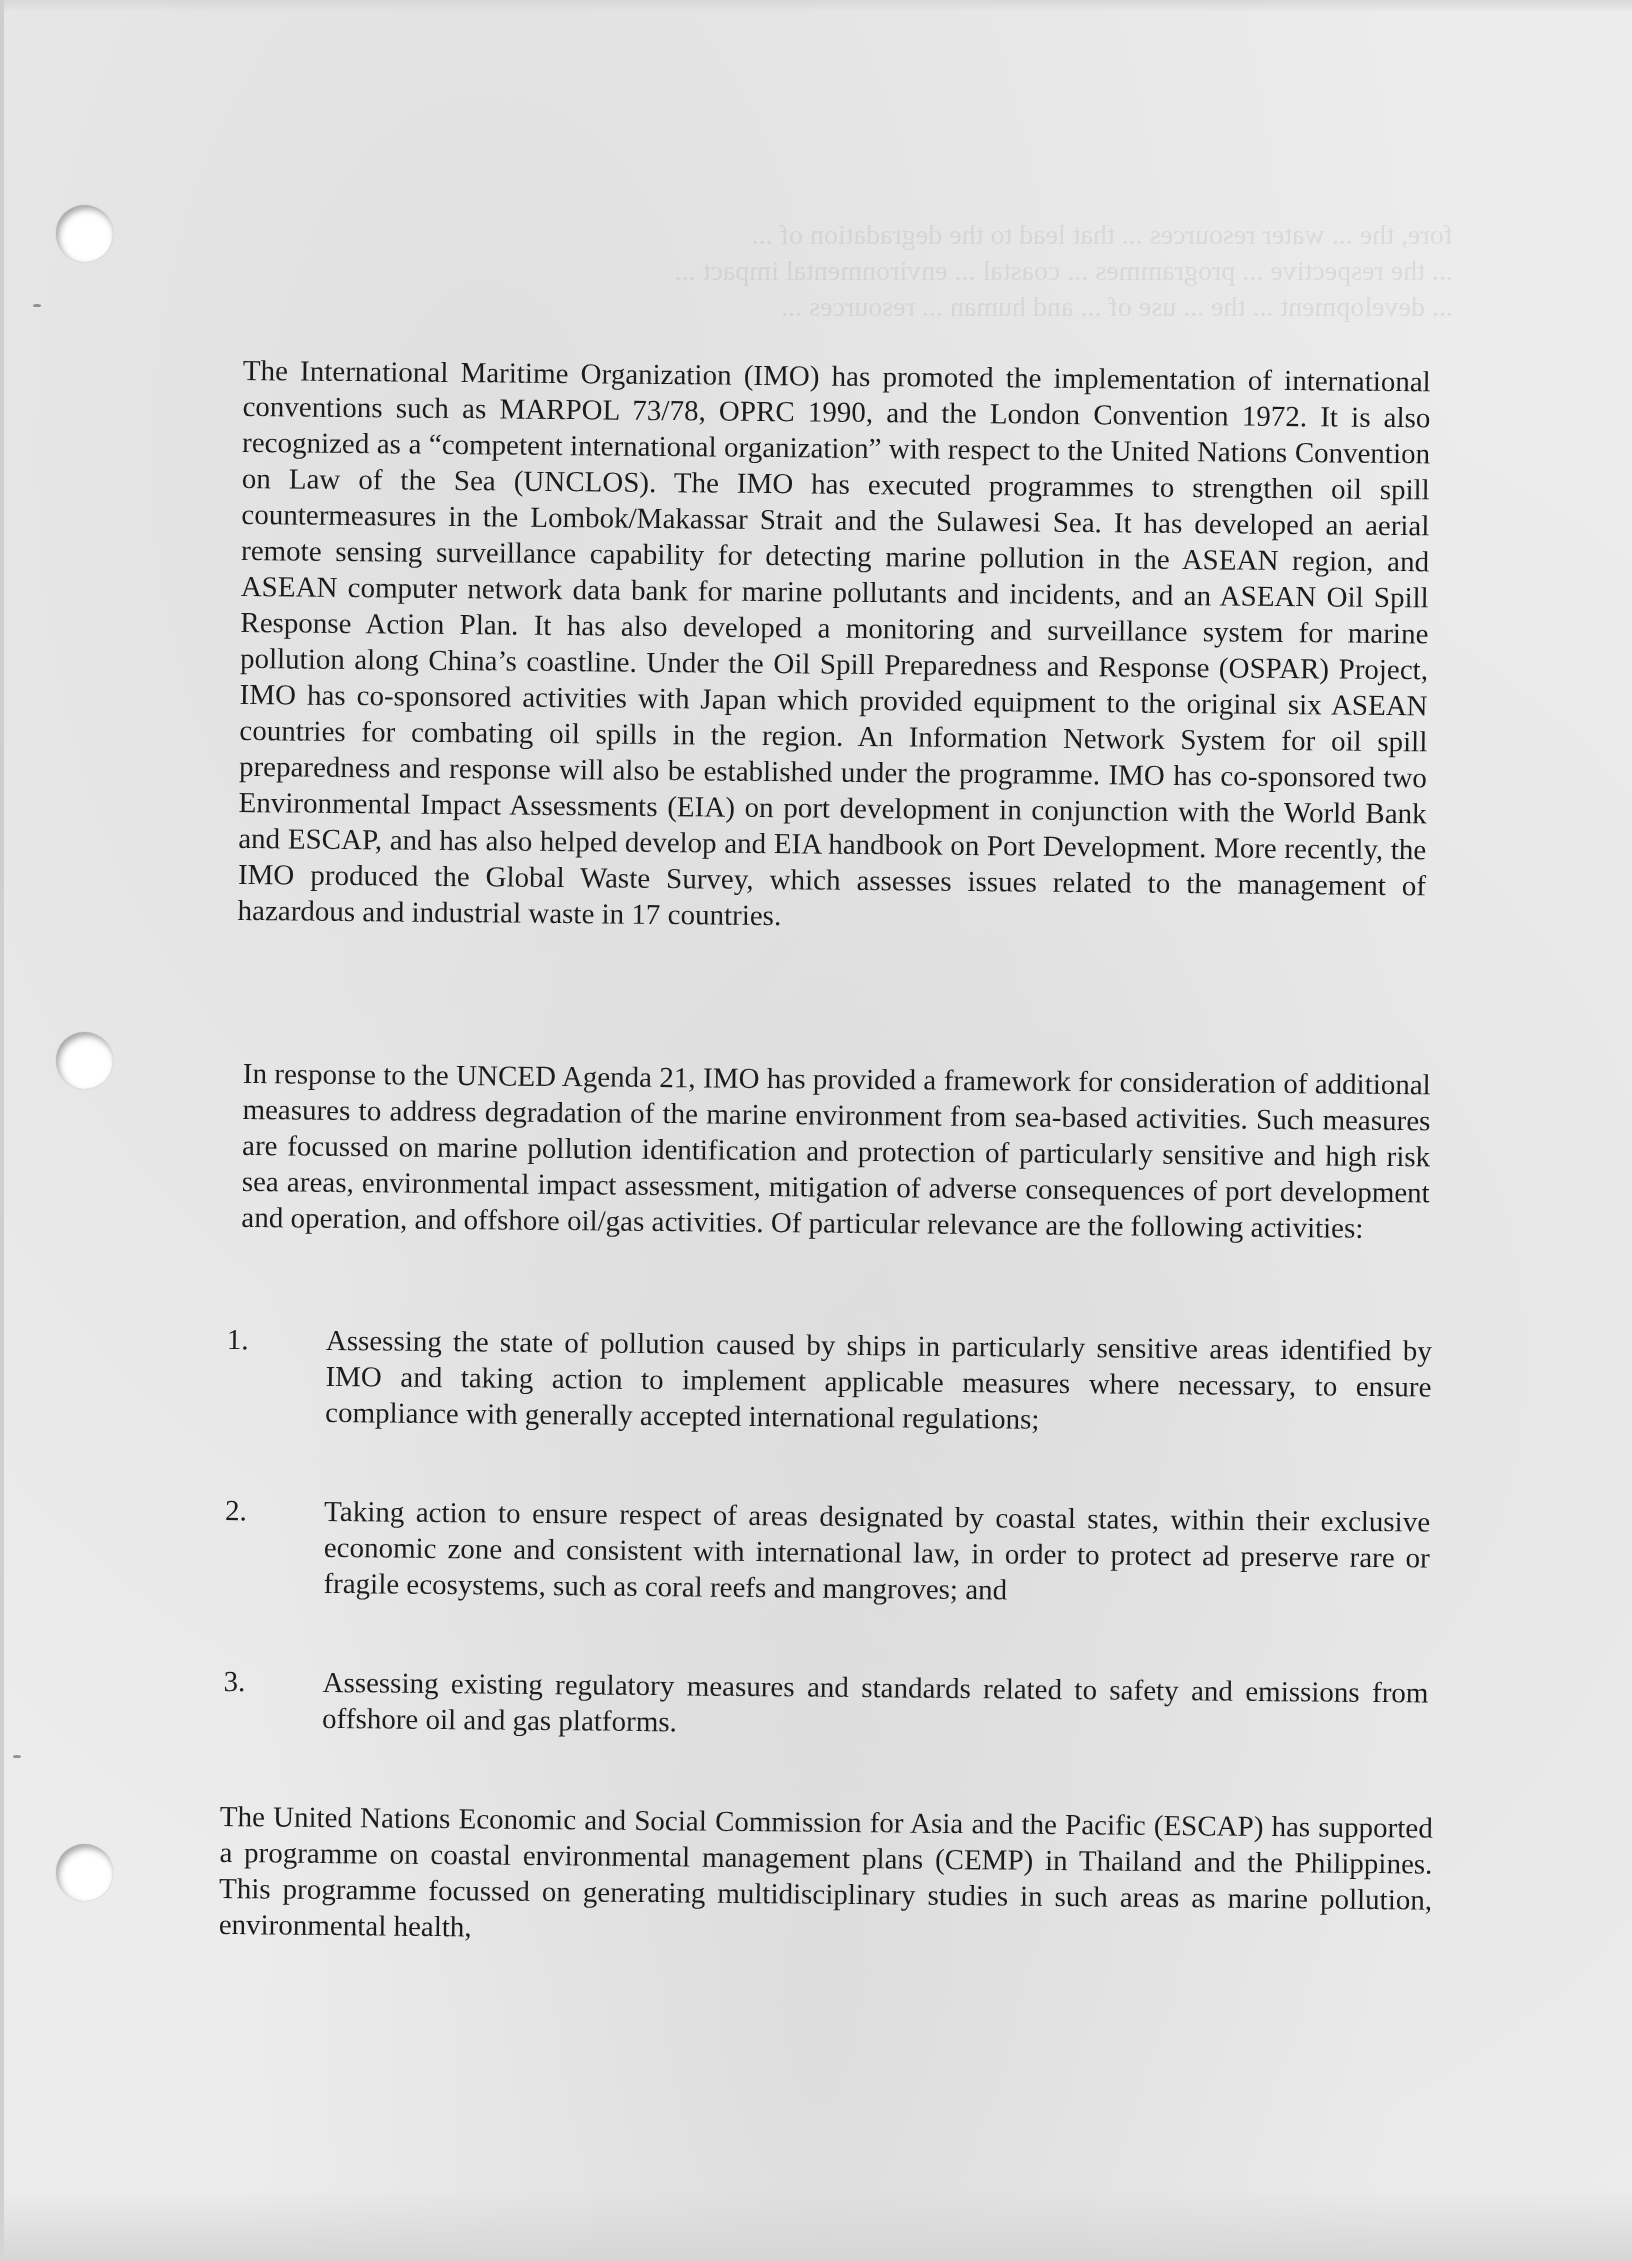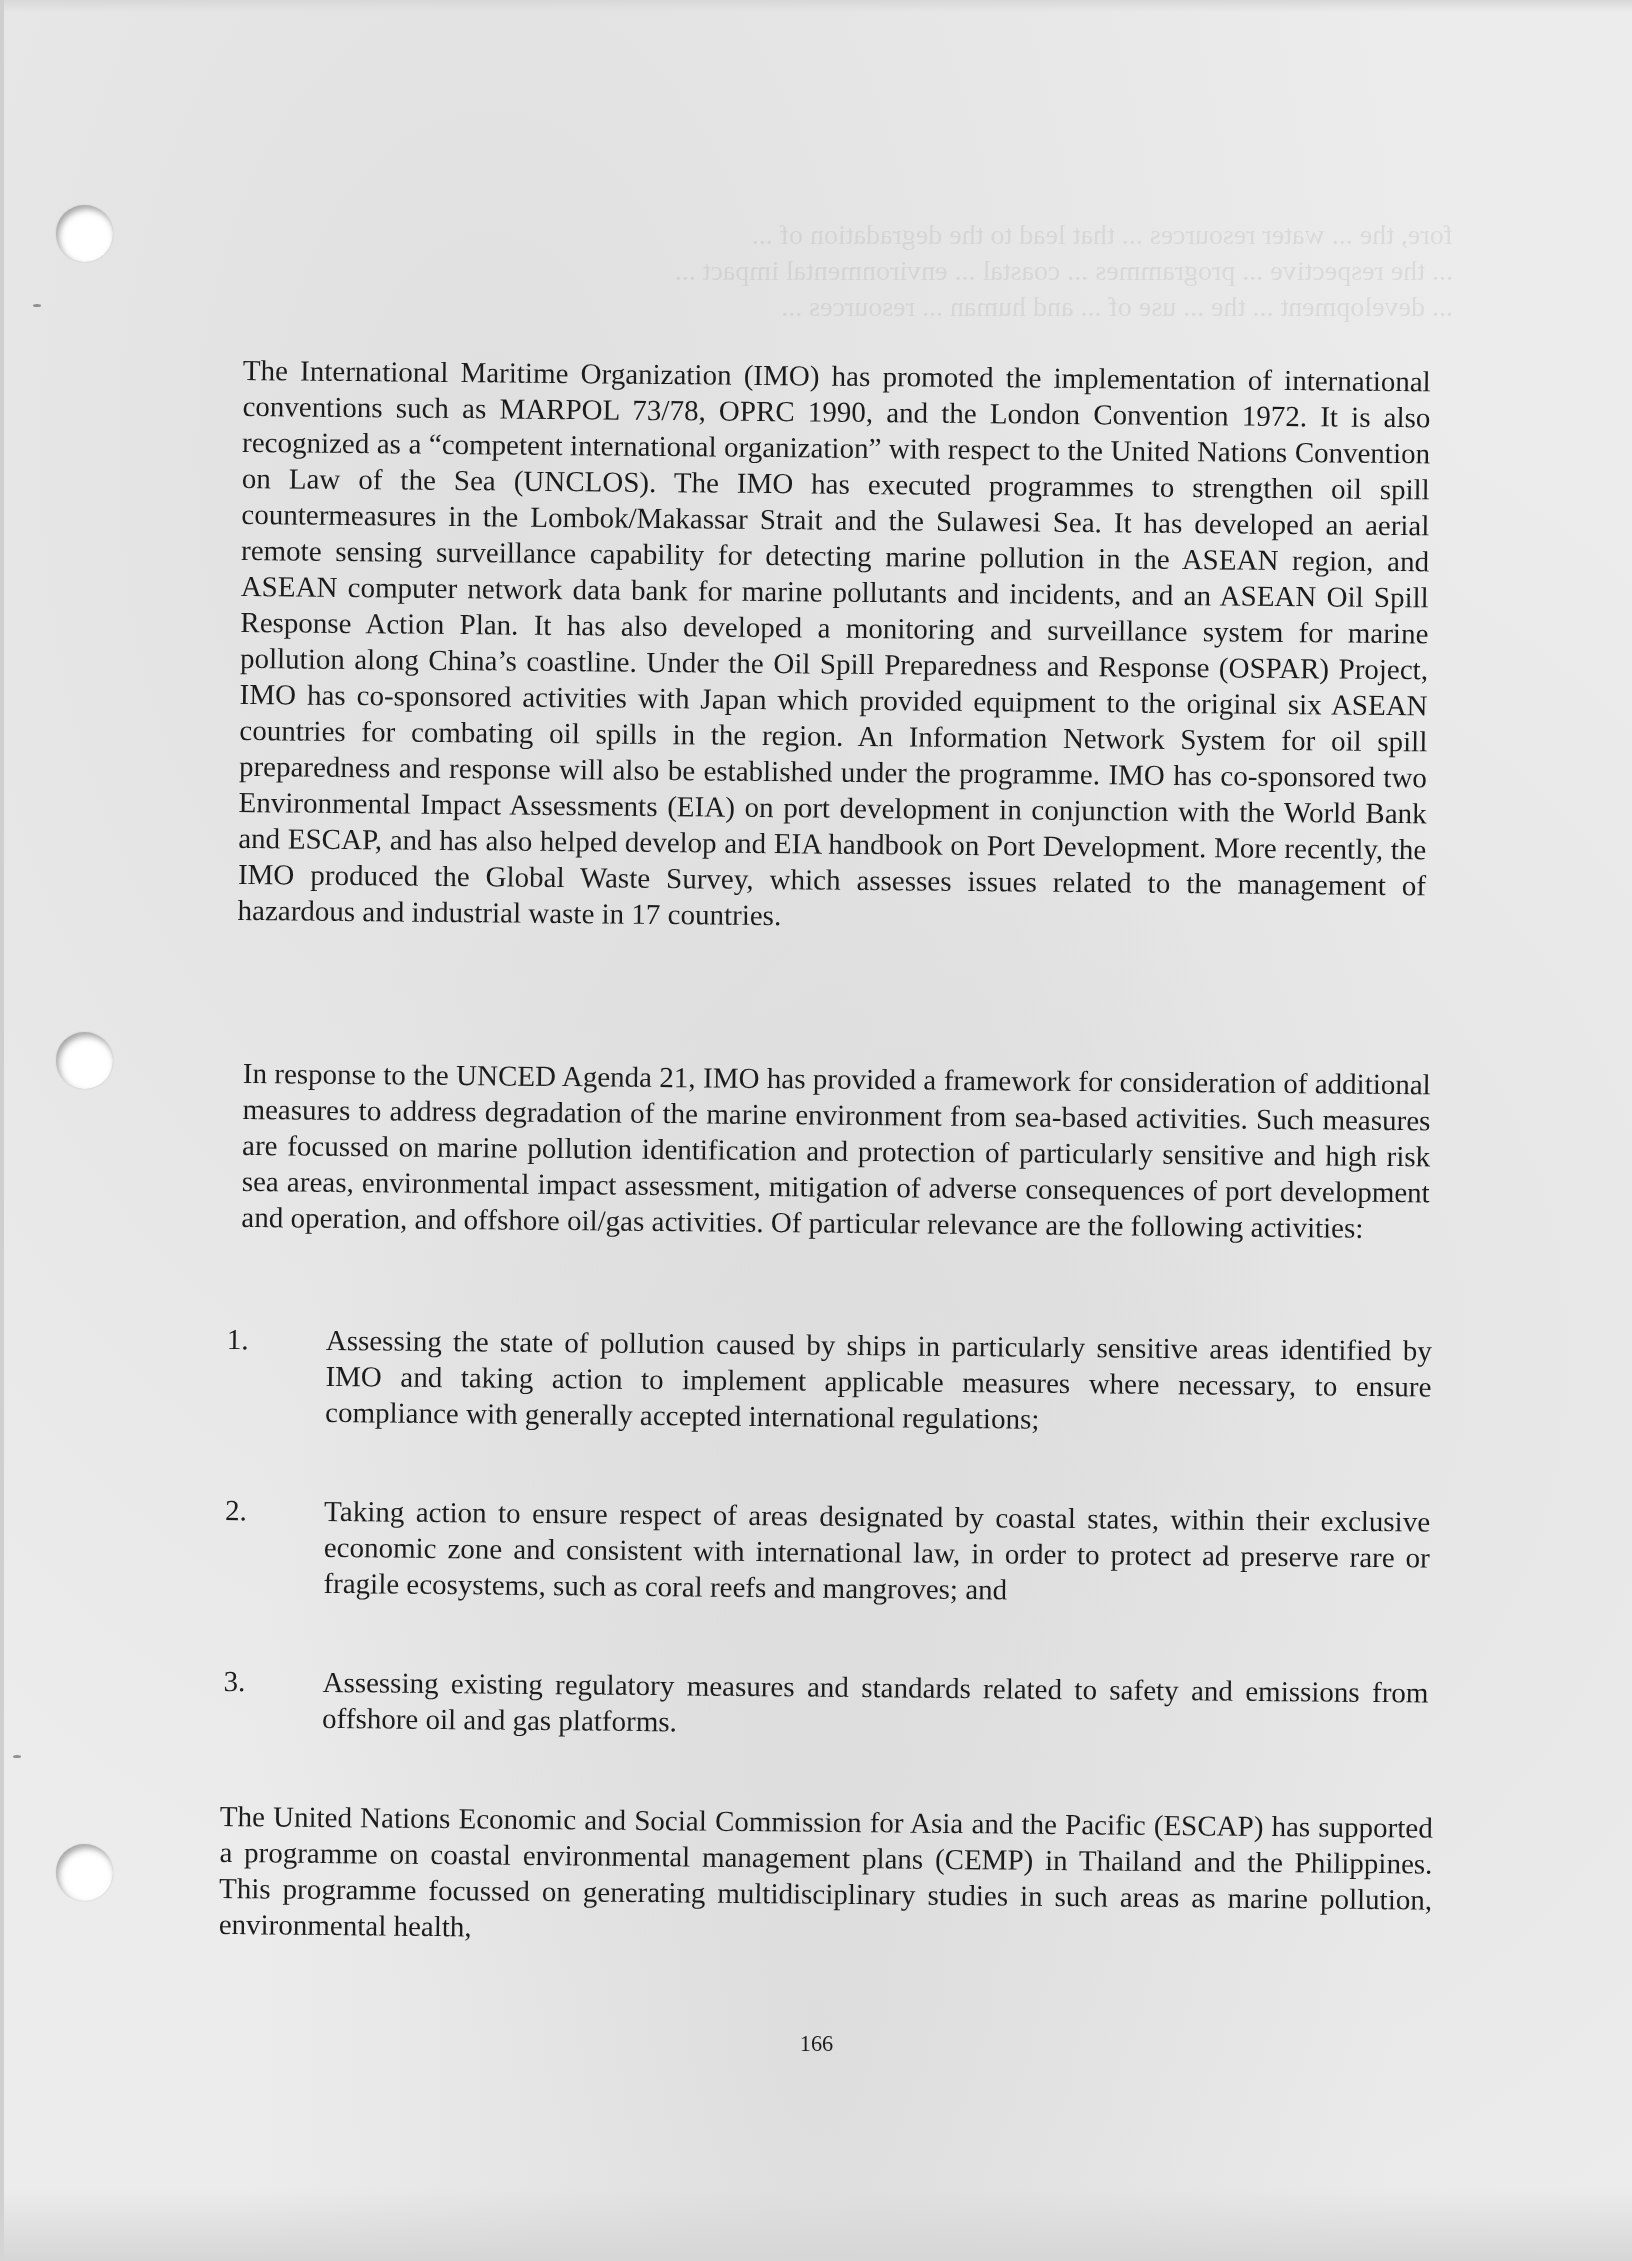--- a/index.html
+++ b/index.html
@@ -89,15 +89,14 @@
       <span class="txt">Taking action to ensure respect of areas designated by coastal states, within their exclusive economic zone and consistent with international law, in order to protect ad preserve rare or fragile ecosystems, such as coral reefs and mangroves; and</span>
     </div>
     <div class="list-item">
       <span class="num">3.</span>
       <span class="txt">Assessing existing regulatory measures and standards related to safety and emissions from offshore oil and gas platforms.</span>
     </div>
   </div>
 
   <p class="body-text para p3">The United Nations Economic and Social Commission for Asia and the Pacific (ESCAP) has supported a programme on coastal environmental management plans (CEMP) in Thailand and the Philippines.  This programme focussed on generating multidisciplinary studies in such areas as marine pollution, environmental health,</p>
 
-  <div class="page-num">166</div>
 </div>
 
 
 </body></html>

